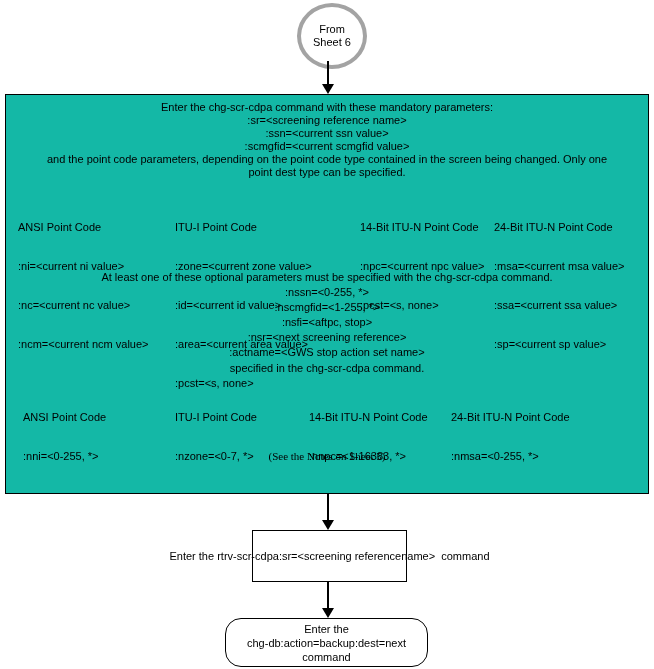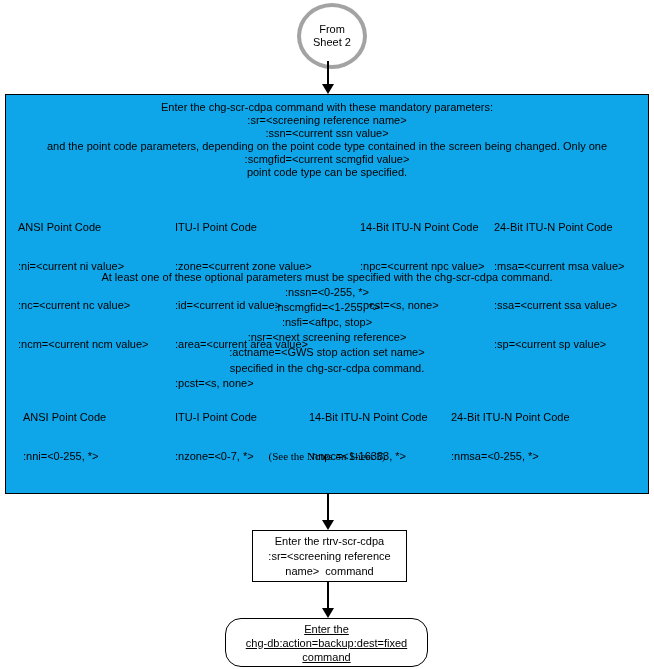--- a/index.html
+++ b/index.html
@@ -18,67 +18,67 @@
   
   .v-line{width:2px;background:#000;}
   .arrow-head{
     width:0;height:0;
     border-left:6px solid transparent;border-right:6px solid transparent;
     border-top:10px solid #000;
   }
   
   .main-box{
     left:5px;top:94px;width:644px;height:400px;border:1px solid #000;box-sizing:border-box;
-    background:#0ea5e9;overflow:hidden;
+    background:#14b8a6;overflow:hidden;
   }
   .center-block{text-align:center;line-height:13px;}
   .center-block div{white-space:pre;}
   .opt-block{text-align:center;line-height:15px;margin-top:10px;}
   .note-block{text-align:center;line-height:13px;margin-top:2px;}
   .blk-a{margin-top:6px;}
   .pc-section{position:relative;height:65px;line-height:13px;}
   .pc-sec-1{margin-top:16px;}
   .pc-sec-2{margin-top:10px;}
   .pc-col{position:absolute;top:0;white-space:pre;}
   .see-notes{text-align:center;margin-top:0;line-height:13px;font-family:Liberation Serif, serif;}
   
   .rtrv-box{
     left:252px;top:530px;width:155px;height:52px;border:1px solid #000;box-sizing:border-box;
-    display:flex;flex-direction:column;align-items:center;justify-content:center;
+    display:flex;flex-direction:row;align-items:center;justify-content:center;
     text-align:center;line-height:15px;background:#fff;
   }
   .rtrv-box div{white-space:pre;}
   .backup-box{
     left:225px;top:618px;width:203px;height:49px;border:1px solid #000;box-sizing:border-box;
     border-radius:16px;
     display:flex;flex-direction:column;align-items:center;justify-content:center;
-    text-align:center;line-height:14px;background:#fff;text-decoration:underline;
+    text-align:center;line-height:14px;background:#fff;
   }
   .backup-box div{white-space:pre;}
 </style>
 </head>
 <body>
 
 <div class="abs start-circle">
   <div>From</div>
-  <div>Sheet 2</div>
+  <div>Sheet 6</div>
 </div>
 
 <div class="abs v-line" style="left:327px;top:61px;height:24px;"></div>
 <div class="abs arrow-head" style="left:322px;top:84px;"></div>
 
 <div class="abs main-box">
 
   <div class="center-block blk-a">
     <div>Enter the chg-scr-cdpa command with these mandatory parameters:</div>
     <div>:sr=&lt;screening reference name&gt;</div>
     <div>:ssn=&lt;current ssn value&gt;</div>
+    <div>:scmgfid=&lt;current scmgfid value&gt;</div>
     <div>and the point code parameters, depending on the point code type contained in the screen being changed. Only one</div>
-    <div>:scmgfid=&lt;current scmgfid value&gt;</div>
-    <div>point code type can be specified.</div>
+    <div>point dest type can be specified.</div>
   </div>
 
   <div class="pc-section pc-sec-1">
     <div class="pc-col" style="left:12px;">
       <div>ANSI Point Code</div>
       <div>:ni=&lt;current ni value&gt;</div>
       <div>:nc=&lt;current nc value&gt;</div>
       <div>:ncm=&lt;current ncm value&gt;</div>
     </div>
     <div class="pc-col" style="left:169px;">
@@ -151,15 +151,15 @@
   <div>Enter the rtrv-scr-cdpa</div>
   <div>:sr=&lt;screening reference</div>
   <div>name&gt;  command</div>
 </div>
 
 <div class="abs v-line" style="left:327px;top:582px;height:27px;"></div>
 <div class="abs arrow-head" style="left:322px;top:608px;"></div>
 
 <div class="abs backup-box">
   <div>Enter the</div>
-  <div>chg-db:action=backup:dest=fixed</div>
+  <div>chg-db:action=backup:dest=next</div>
   <div>command</div>
 </div>
 
 </body></html>

